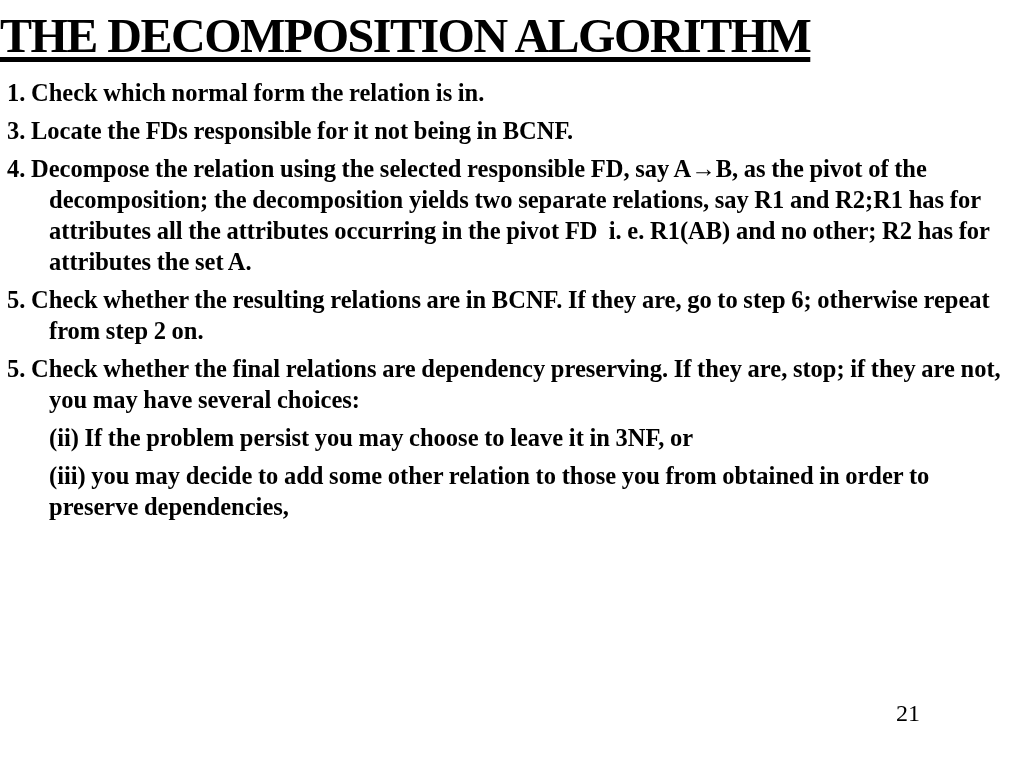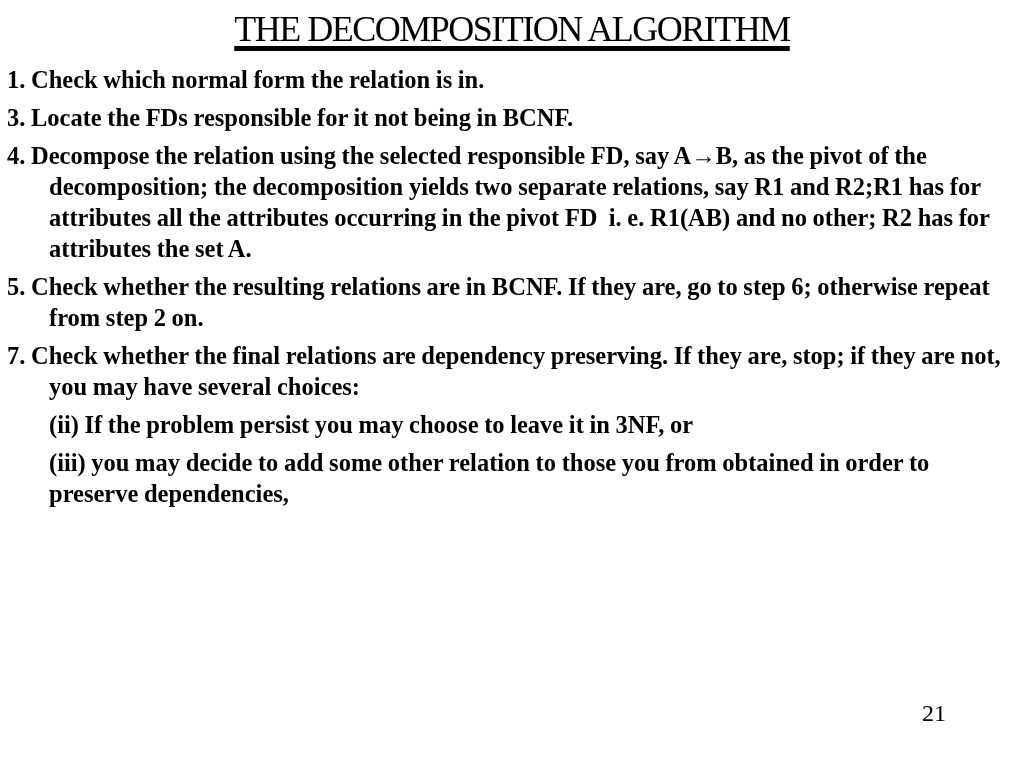--- a/index.html
+++ b/index.html
@@ -11,23 +11,22 @@
     position: relative;
     width: 1024px;
     height: 768px;
     background: #ffffff;
     overflow: hidden;
     font-family: "Liberation Serif", "DejaVu Serif", serif;
     color: #000000;
   }
   .title {
     margin: 10px 0 0 0;
-    text-align: center;
-    font-size: 36px;
-    font-weight: normal;
+    font-size: 48px;
+    font-weight: bold;
     letter-spacing: -1.5px;
     line-height: 1.1;
     text-decoration: underline;
     text-decoration-thickness: 5px;
     text-underline-offset: 5px;
     white-space: nowrap;
   }
   .content {
     margin-top: 14px;
     padding: 0 7px 0 7px;
@@ -44,38 +43,38 @@
     padding-left: 42px;
     text-indent: -42px;
   }
   .substep {
     padding-left: 42px;
     text-indent: 0;
   }
   .page-number {
     position: absolute;
     top: 700px;
-    right: 78px;
+    right: 104px;
     font-size: 24px;
     font-weight: normal;
     color: #000000;
   }
 </style>
 </head>
 <body>
 
 <div class="slide">
 
   <h1 class="title">THE DECOMPOSITION ALGORITHM</h1>
 
   <div class="content">
     <p class="step">1. Check which normal form the relation is in.</p>
     <p class="step">3. Locate the FDs responsible for it not being in BCNF.</p>
     <p class="step">4. Decompose the relation using the selected responsible FD, say A→B, as the pivot of the decomposition; the decomposition yields two separate relations, say R1 and R2;R1 has for attributes all the attributes occurring in the pivot FD  i. e. R1(AB) and no other; R2 has for attributes the set A.</p>
     <p class="step">5. Check whether the resulting relations are in BCNF. If they are, go to step 6; otherwise repeat from step 2 on.</p>
-    <p class="step">7. Check whether the final relations are dependency preserving. If they are, stop; if they are not, you may have several choices:</p>
+    <p class="step">5. Check whether the final relations are dependency preserving. If they are, stop; if they are not, you may have several choices:</p>
     <p class="substep">(ii) If the problem persist you may choose to leave it in 3NF, or</p>
     <p class="substep">(iii) you may decide to add some other relation to those you from obtained in order to preserve dependencies,</p>
   </div>
 
   <div class="page-number">21</div>
 
 </div>
 
 </body></html>

